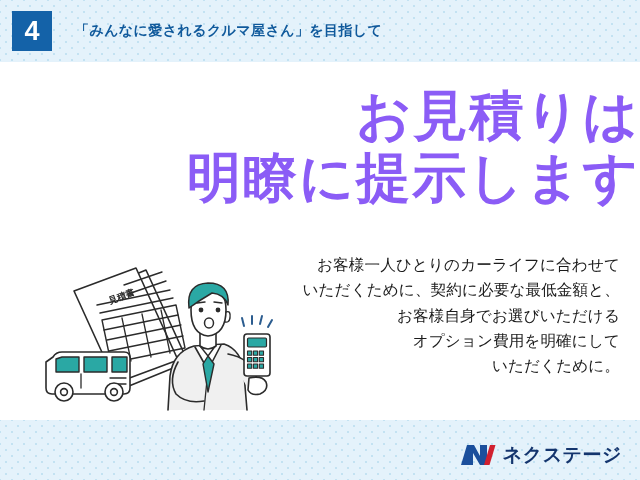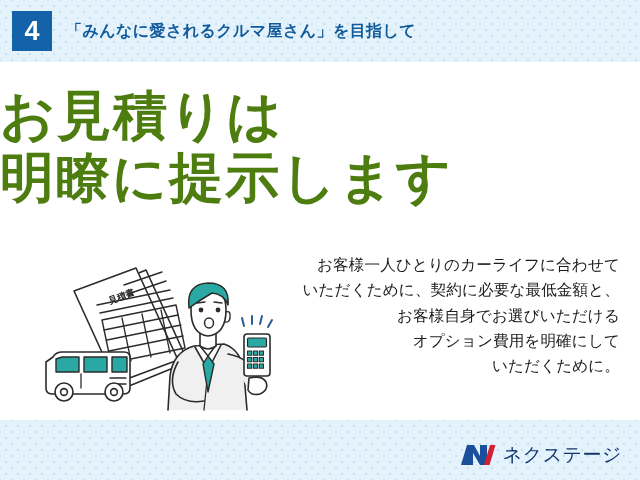--- a/index.html
+++ b/index.html
@@ -43,23 +43,23 @@
     font-size: 27px;
     font-weight: bold;
     display: flex;
     align-items: center;
     justify-content: center;
     letter-spacing: 0;
     line-height: 1;
     flex: 0 0 auto;
   }
   #header-title {
-    margin-left: 14px;
+    margin-left: 23px;
     color: #105a9c;
-    font-size: 16px;
+    font-size: 14px;
     font-weight: bold;
     letter-spacing: 0.4px;
     white-space: nowrap;
   }
 
   
   #card {
     position: absolute;
     left: 0;
     top: 62px;
@@ -67,22 +67,22 @@
     height: 358px;
     background: #ffffff;
   }
 
   
   #headline {
     position: absolute;
     left: 0;
     top: 22px;
     width: 640px;
-    text-align: left;
-    color: #4d7c0f;
+    text-align: right;
+    color: #8b5cf6;
     font-weight: bold;
     line-height: 1.15;
     letter-spacing: 2px;
   }
   .headline-line {
     display: block;
     font-size: 54px;
     white-space: nowrap;
   }
   #headline-line-2 {
@@ -125,21 +125,21 @@
     align-items: center;
     gap: 7px;
   }
   #logo-mark {
     display: block;
     flex: 0 0 auto;
   }
   #logo-text {
     color: #14356e;
     font-size: 19px;
-    font-weight: normal;
+    font-weight: bold;
     letter-spacing: 0.5px;
     white-space: nowrap;
   }
 </style>
 </head>
 <body>
 
 <div id="slide">
 
   <div id="header">

